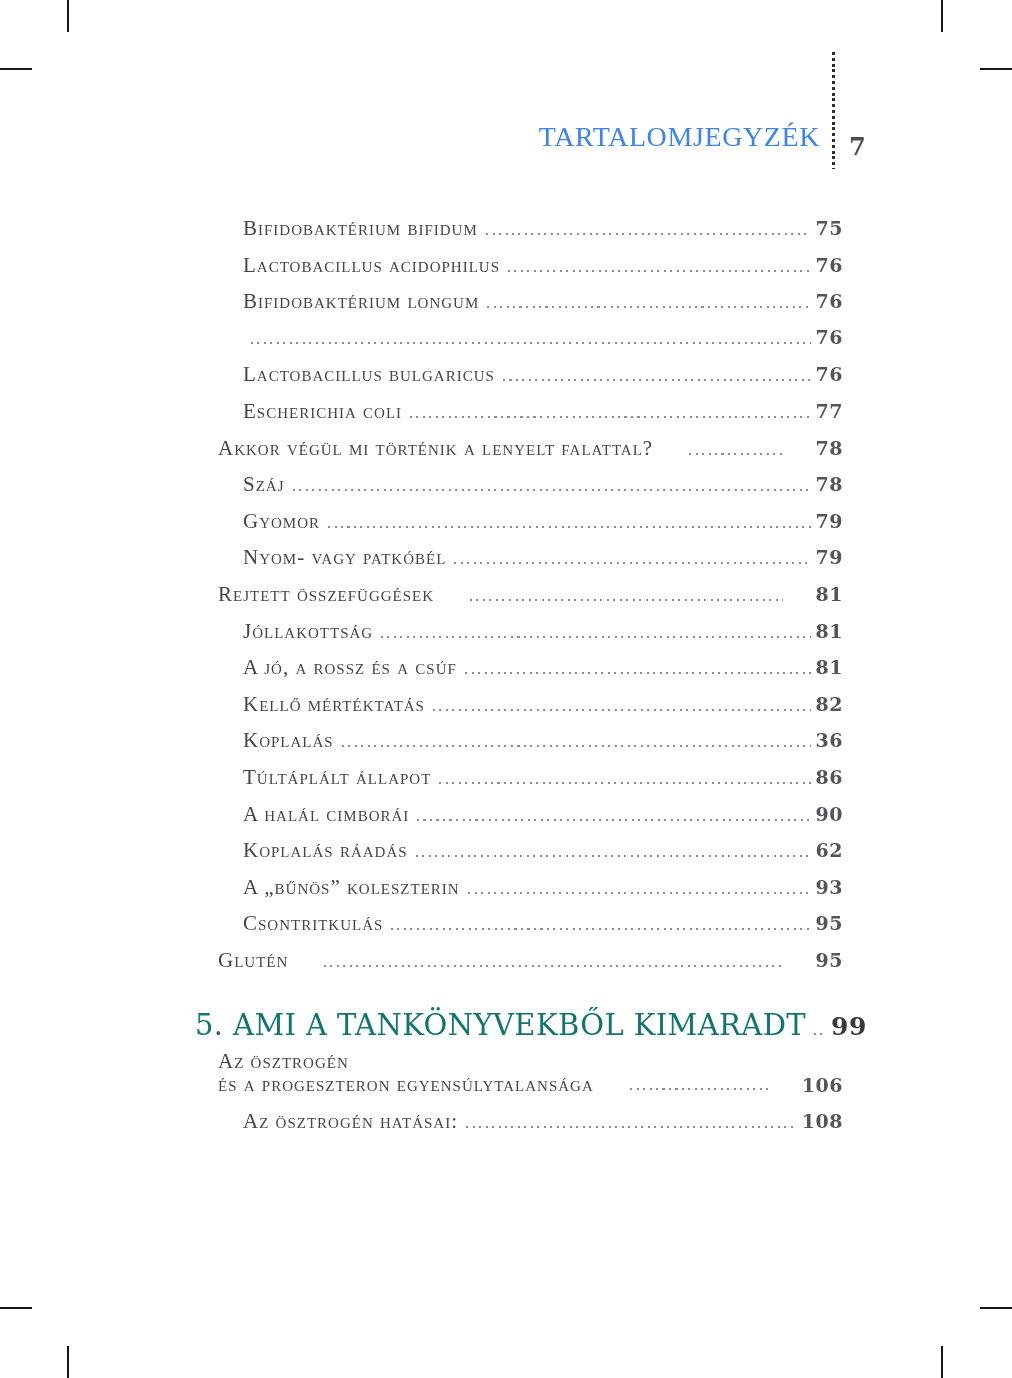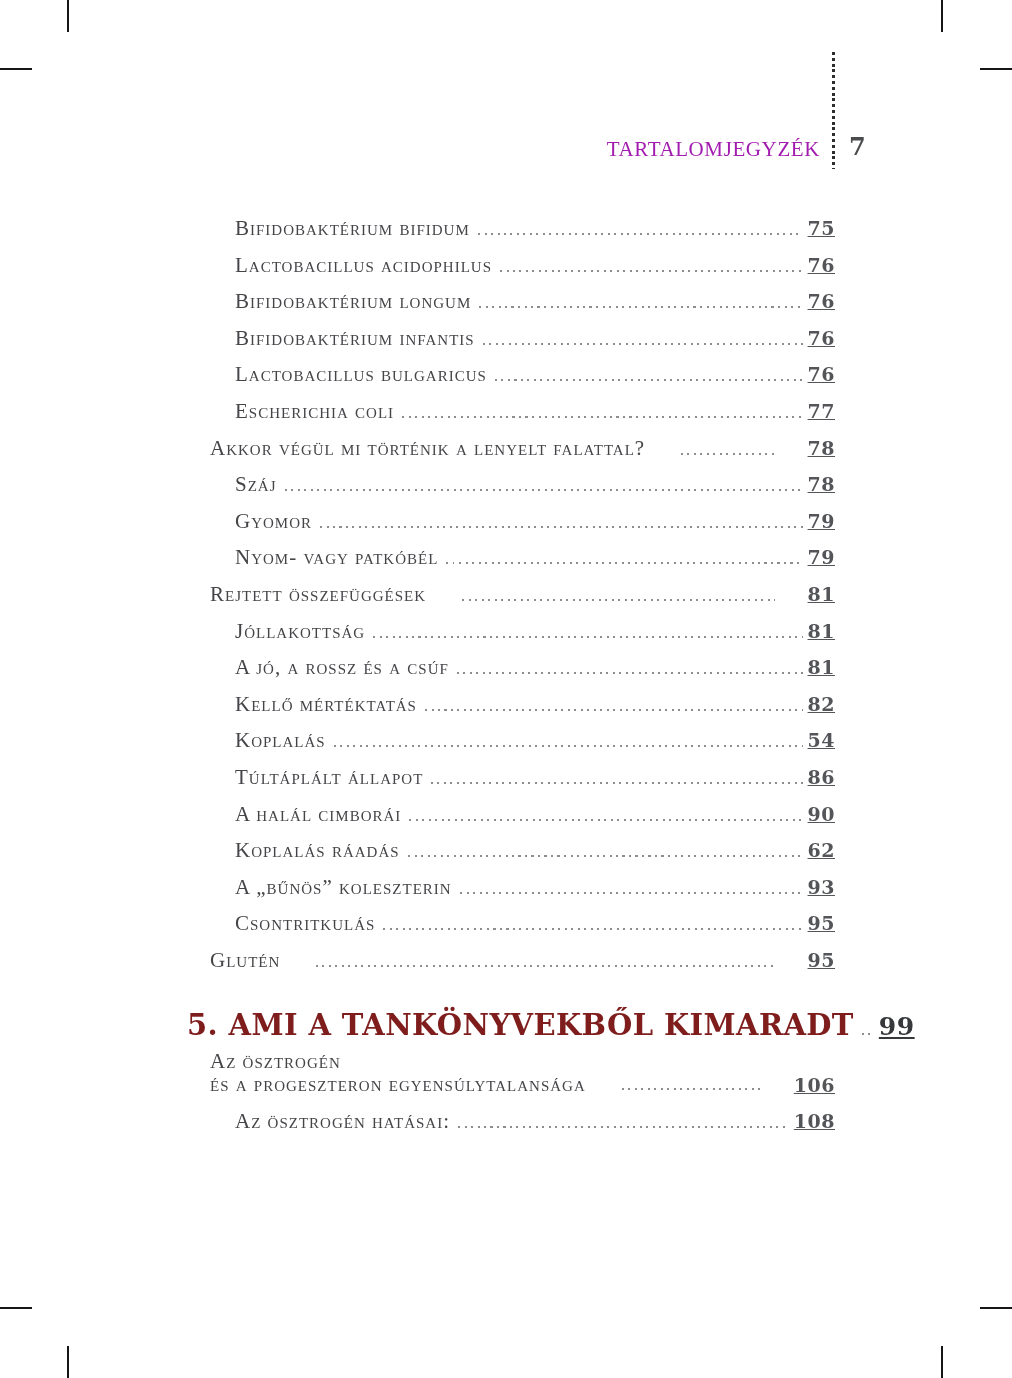--- a/index.html
+++ b/index.html
@@ -19,67 +19,67 @@
   .c-tl-h { left:0;     top:68px; }
   .c-tr-v { left:941px; top:0; }
   .c-tr-h { left:980px; top:68px; }
   .c-bl-h { left:0;     top:1307px; }
   .c-bl-v { left:67px;  top:1346px; }
   .c-br-h { left:980px; top:1307px; }
   .c-br-v { left:941px; top:1346px; }
 
   
   .head-title {
-    position:absolute; top:138px; right:192px;
-    font-size:21px; line-height:22px; letter-spacing:0.6px;
-    color:#a21caf; white-space:nowrap;
+    position:absolute; top:126px; right:192px;
+    font-size:28px; line-height:22px; letter-spacing:0.6px;
+    color:#3b82f6; white-space:nowrap;
   }
   .head-rule {
     position:absolute; left:832px; top:52px; width:3px; height:117px;
     background-image:repeating-linear-gradient(to bottom,
       #2d2d2d 0px, #2d2d2d 3px, transparent 3px, transparent 5.8px);
   }
   .head-page {
     position:absolute; left:849px; top:134px;
     font-family:"DejaVu Serif", serif; font-weight:bold;
     font-size:24px; line-height:26px; color:#4b4c4e;
   }
 
   
-  .toc { position:absolute; left:187px; top:210px; width:648px; }
+  .toc { position:absolute; left:195px; top:210px; width:648px; }
 
   .row {
     display:flex; align-items:baseline;
     height:36.6px; box-sizing:border-box; padding-top:6px;
   }
   .row .t {
     font-size:21px; font-variant:small-caps;
     letter-spacing:1px; color:#454549; white-space:nowrap;
   }
   .leader {
     flex:1 1 auto; height:2px; min-width:12px;
     margin:0 5px 0 8px;
     background-image:repeating-linear-gradient(to right,
       #8d8d8d 0px, #8d8d8d 2px, transparent 2px, transparent 6.5px);
   }
   .page-num {
     font-family:"DejaVu Serif", serif; font-weight:bold;
-    font-size:19px; color:#545559; letter-spacing:0.5px;text-decoration:underline;
+    font-size:19px; color:#545559; letter-spacing:0.5px;
   }
 
   .lvl1 { padding-left:23px;gap:28px; }
   .lvl2 { padding-left:48px; }
 
   .chapter {
     height:auto; padding-top:30px; padding-bottom:2px;
   }
   .chapter .t {
-    font-family:"DejaVu Serif", serif; font-weight:bold;
+    font-family:"DejaVu Serif", serif; font-weight:normal;
     font-variant:normal; font-size:29px; line-height:34px;
-    letter-spacing:0.4px; color:#7f1d1d;text-align:right;
+    letter-spacing:0.4px; color:#0f766e;text-align:right;
   }
   .chapter .page-num { font-size:25px; color:#37383b;text-align:right; }
   .chapter .leader { margin-bottom:1px; }
 
   .two-line {
     height:52px; align-items:flex-end; margin-bottom:7px;
   }
   .two-line .t { white-space:normal; line-height:23px;font-family:Liberation Serif, serif; }
   .two-line .leader { align-self:flex-end; margin-bottom:6px; }
 </style>
@@ -109,21 +109,20 @@
       <span class="t">Lactobacillus acidophilus</span>
       <span class="leader"></span>
       <span class="page-num">76</span>
     </div>
     <div class="row lvl2">
       <span class="t">Bifidobaktérium longum</span>
       <span class="leader"></span>
       <span class="page-num">76</span>
     </div>
     <div class="row lvl2">
-      <span class="t">Bifidobaktérium infantis</span>
       <span class="leader"></span>
       <span class="page-num">76</span>
     </div>
     <div class="row lvl2">
       <span class="t">Lactobacillus bulgaricus</span>
       <span class="leader"></span>
       <span class="page-num">76</span>
     </div>
     <div class="row lvl2">
       <span class="t">Escherichia coli</span>
@@ -166,21 +165,21 @@
       <span class="page-num">81</span>
     </div>
     <div class="row lvl2">
       <span class="t">Kellő mértéktatás</span>
       <span class="leader"></span>
       <span class="page-num">82</span>
     </div>
     <div class="row lvl2">
       <span class="t">Koplalás</span>
       <span class="leader"></span>
-      <span class="page-num">54</span>
+      <span class="page-num">36</span>
     </div>
     <div class="row lvl2">
       <span class="t">Túltáplált állapot</span>
       <span class="leader"></span>
       <span class="page-num">86</span>
     </div>
     <div class="row lvl2">
       <span class="t">A halál cimborái</span>
       <span class="leader"></span>
       <span class="page-num">90</span>

